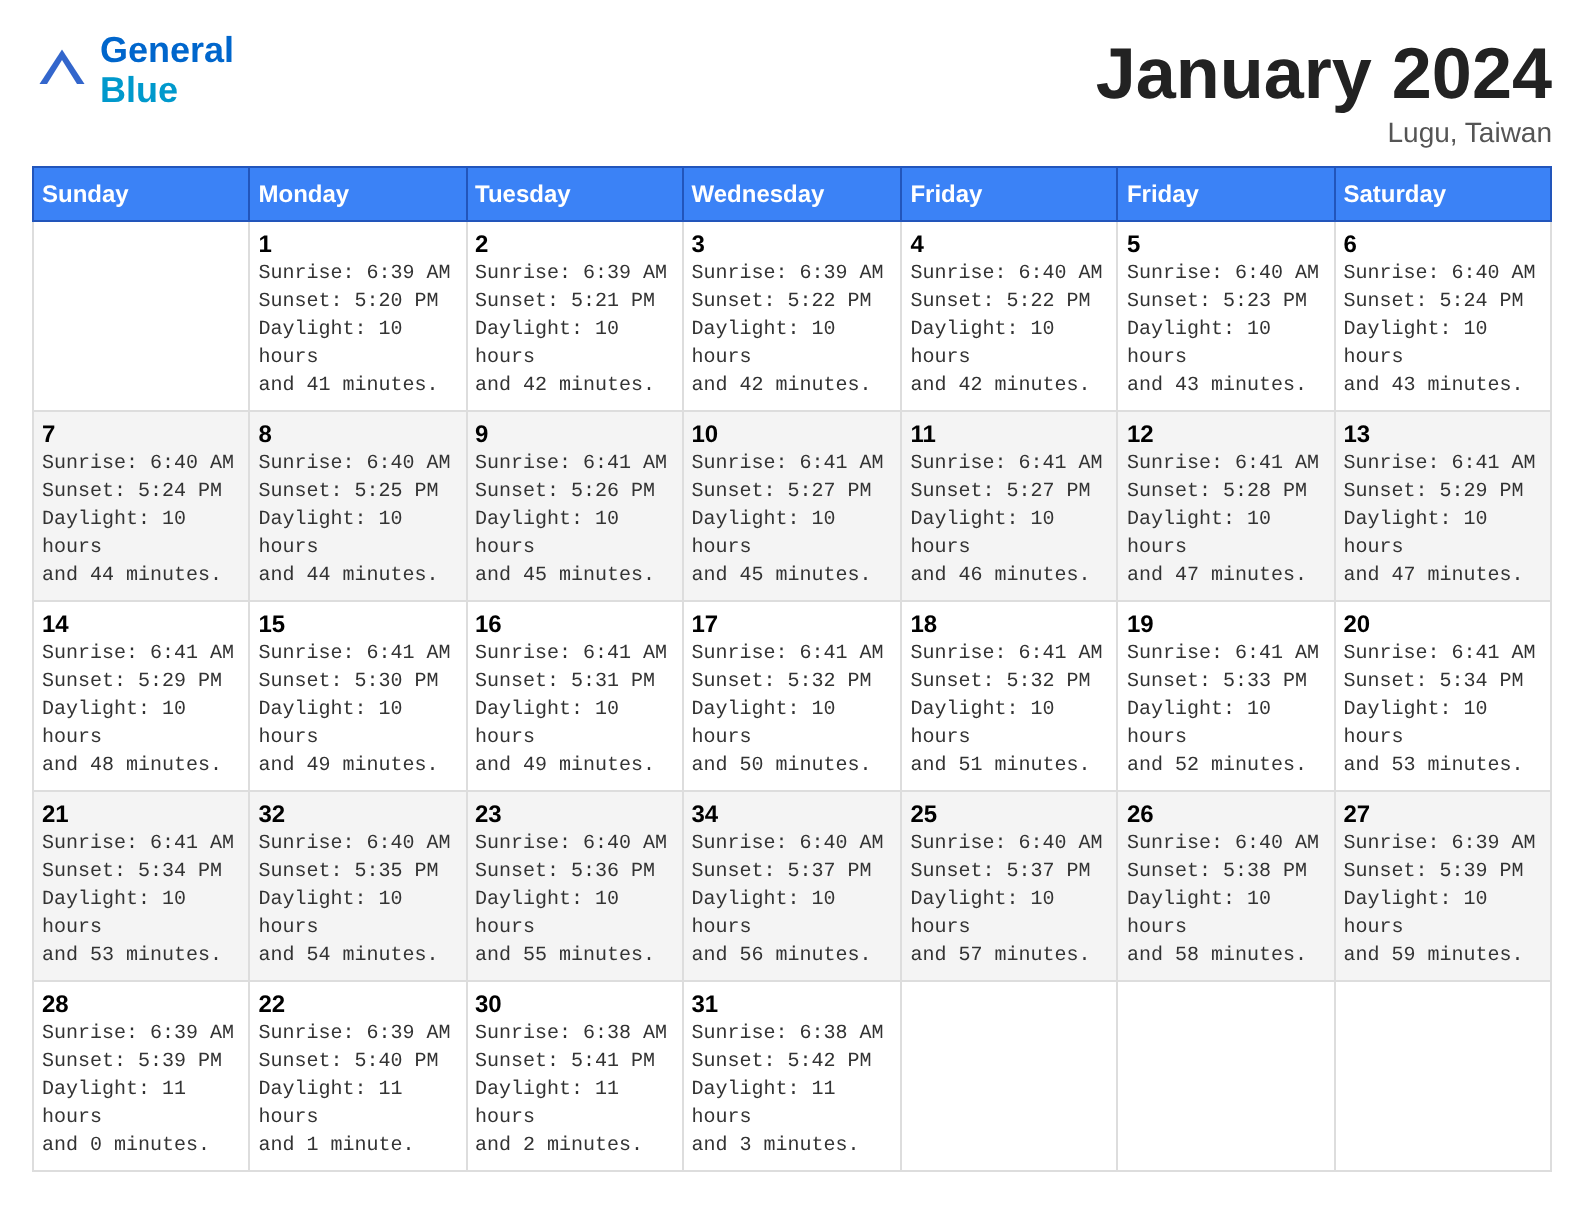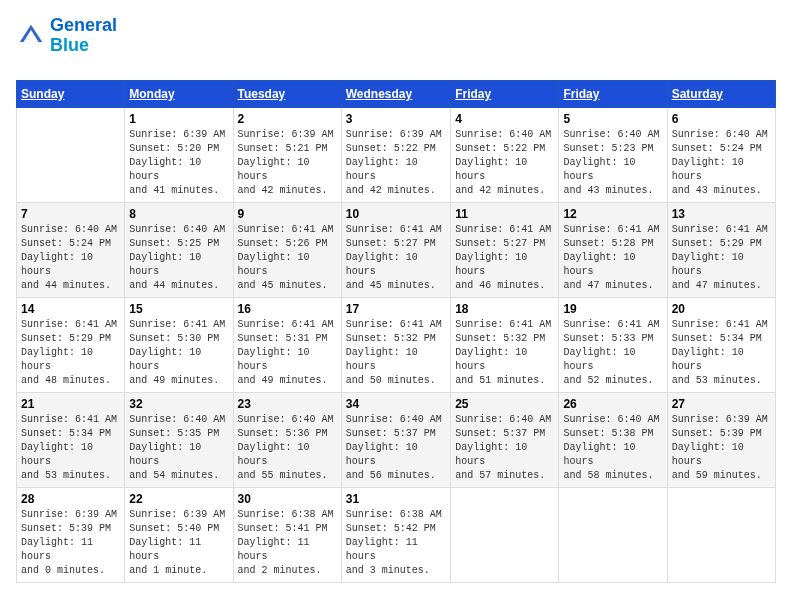--- a/index.html
+++ b/index.html
@@ -7,21 +7,21 @@
       font-family: Arial, sans-serif;
       background: #fff;
       width: 792px;
       min-height: 612px;
       padding: 16px;
     }
     .header {
       display: flex;
       justify-content: space-between;
       align-items: flex-start;
-      margin-bottom: 24px;
+      margin-bottom: 9px;
     }
     .logo {
       display: flex;
       align-items: center;
       gap: 4px;
     }
     .logo-text {
       font-size: 18px;
       font-weight: bold;
       color: #003366;
@@ -45,23 +45,22 @@
     .location {
       font-size: 14px;
       color: #555;
     }
     table {
       width: 100%;
       border-collapse: collapse;
       font-size: 11px;
     }
     thead tr {
-      background-color: #1d4ed8;
+      background-color: #3b82f6;
       color: #fff;
-      text-decoration: underline;
     }
     thead th {
       padding: 6px 4px;
       text-align: left;
       font-size: 12px;
       font-weight: bold;
       border: 1px solid #2255bb;
     }
     tbody tr {
       border-bottom: 1px solid #ccc;
@@ -99,20 +98,24 @@
   <div class="logo">
     <svg class="logo-icon" viewBox="0 0 40 40">
       <polygon points="20,5 35,28 5,28" fill="#3366cc"></polygon>
       <polygon points="20,12 30,28 10,28" fill="#fff"></polygon>
     </svg>
     <div class="logo-text">
       <div><span>General</span></div>
       <div style="color:#0099cc">Blue</div>
     </div>
   </div>
+  <div class="title-block">
+    <div class="month-title">January 2024</div>
+    <div class="location">Lugu, Taiwan</div>
+  </div>
 </div>
 
 <table>
   <thead>
     <tr>
     <th>Sunday</th>
         <th>Monday</th>
         <th>Tuesday</th>
         <th>Wednesday</th>
         <th>Friday</th>

